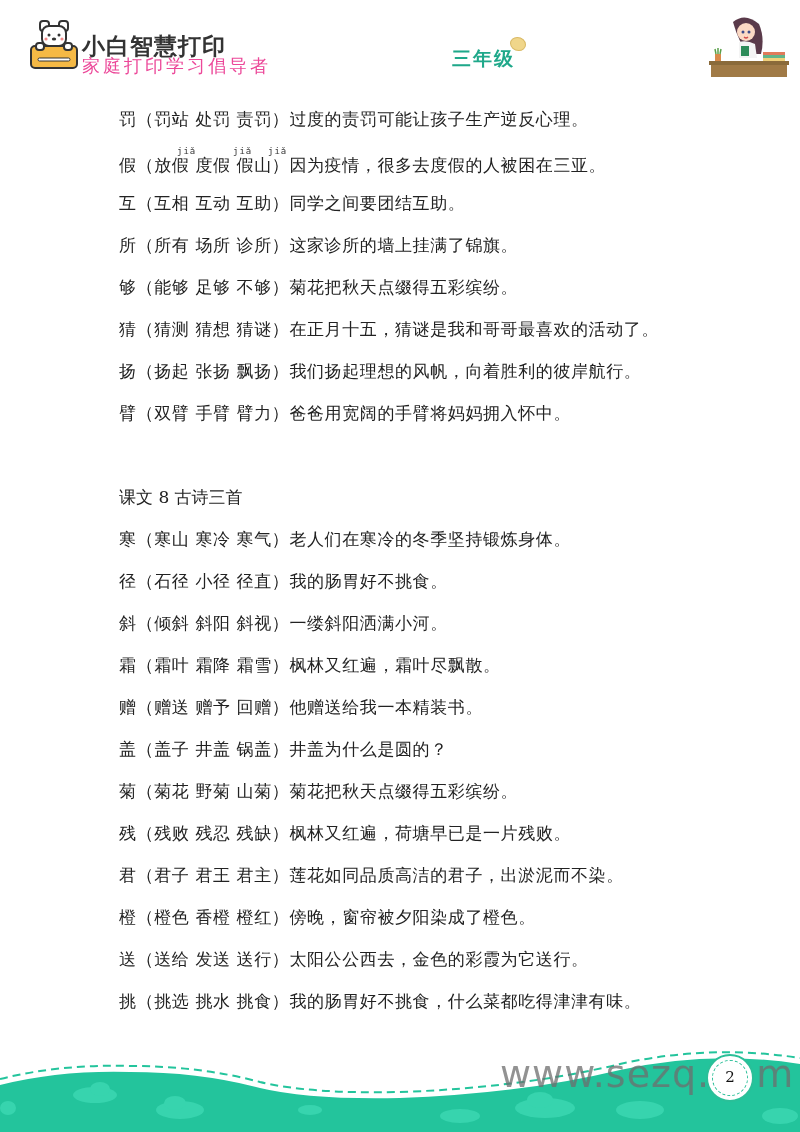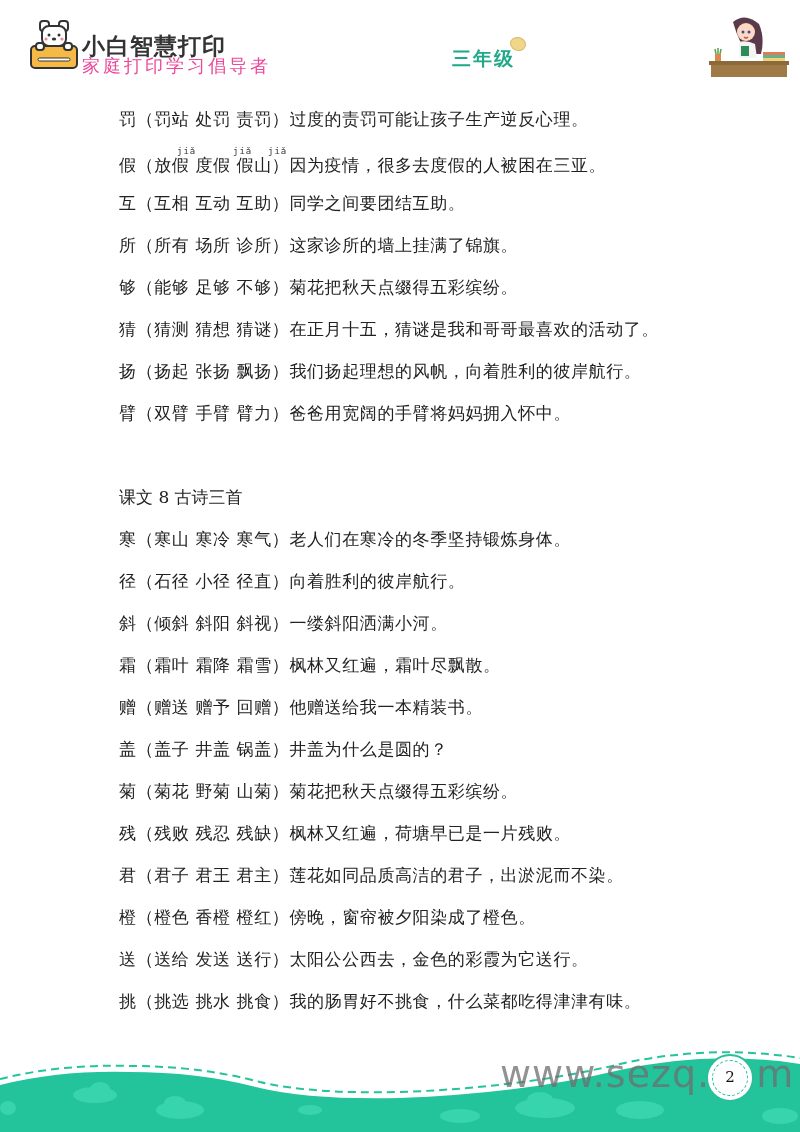--- a/index.html
+++ b/index.html
@@ -122,21 +122,21 @@
   <div class="line" style="top:402px">
     <span>臂</span><span>（双臂 手臂 臂力）</span><span>爸爸用宽阔的手臂将妈妈拥入怀中。</span>
   </div>
 
   <div class="heading" style="top:486px">课文 8  古诗三首</div>
 
   <div class="line" style="top:528px">
     <span>寒</span><span>（寒山 寒冷 寒气）</span><span>老人们在寒冷的冬季坚持锻炼身体。</span>
   </div>
   <div class="line" style="top:570px">
-    <span>径</span><span>（石径 小径 径直）</span><span>向着胜利的彼岸航行。</span>
+    <span>径</span><span>（石径 小径 径直）</span><span>我的肠胃好不挑食。</span>
   </div>
   <div class="line" style="top:612px">
     <span>斜</span><span>（倾斜 斜阳 斜视）</span><span>一缕斜阳洒满小河。</span>
   </div>
   <div class="line" style="top:654px">
     <span>霜</span><span>（霜叶 霜降 霜雪）</span><span>枫林又红遍，霜叶尽飘散。</span>
   </div>
   <div class="line" style="top:696px">
     <span>赠</span><span>（赠送 赠予 回赠）</span><span>他赠送给我一本精装书。</span>
   </div>

